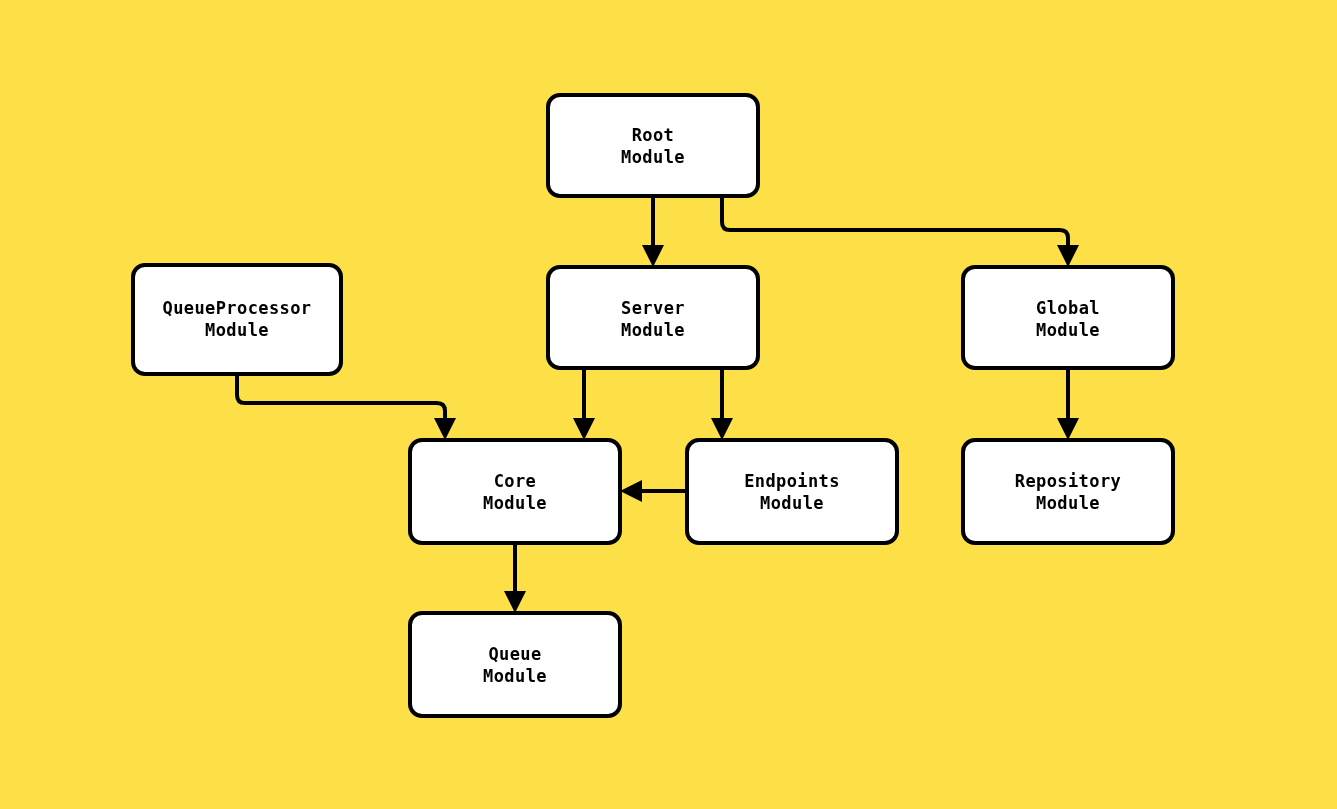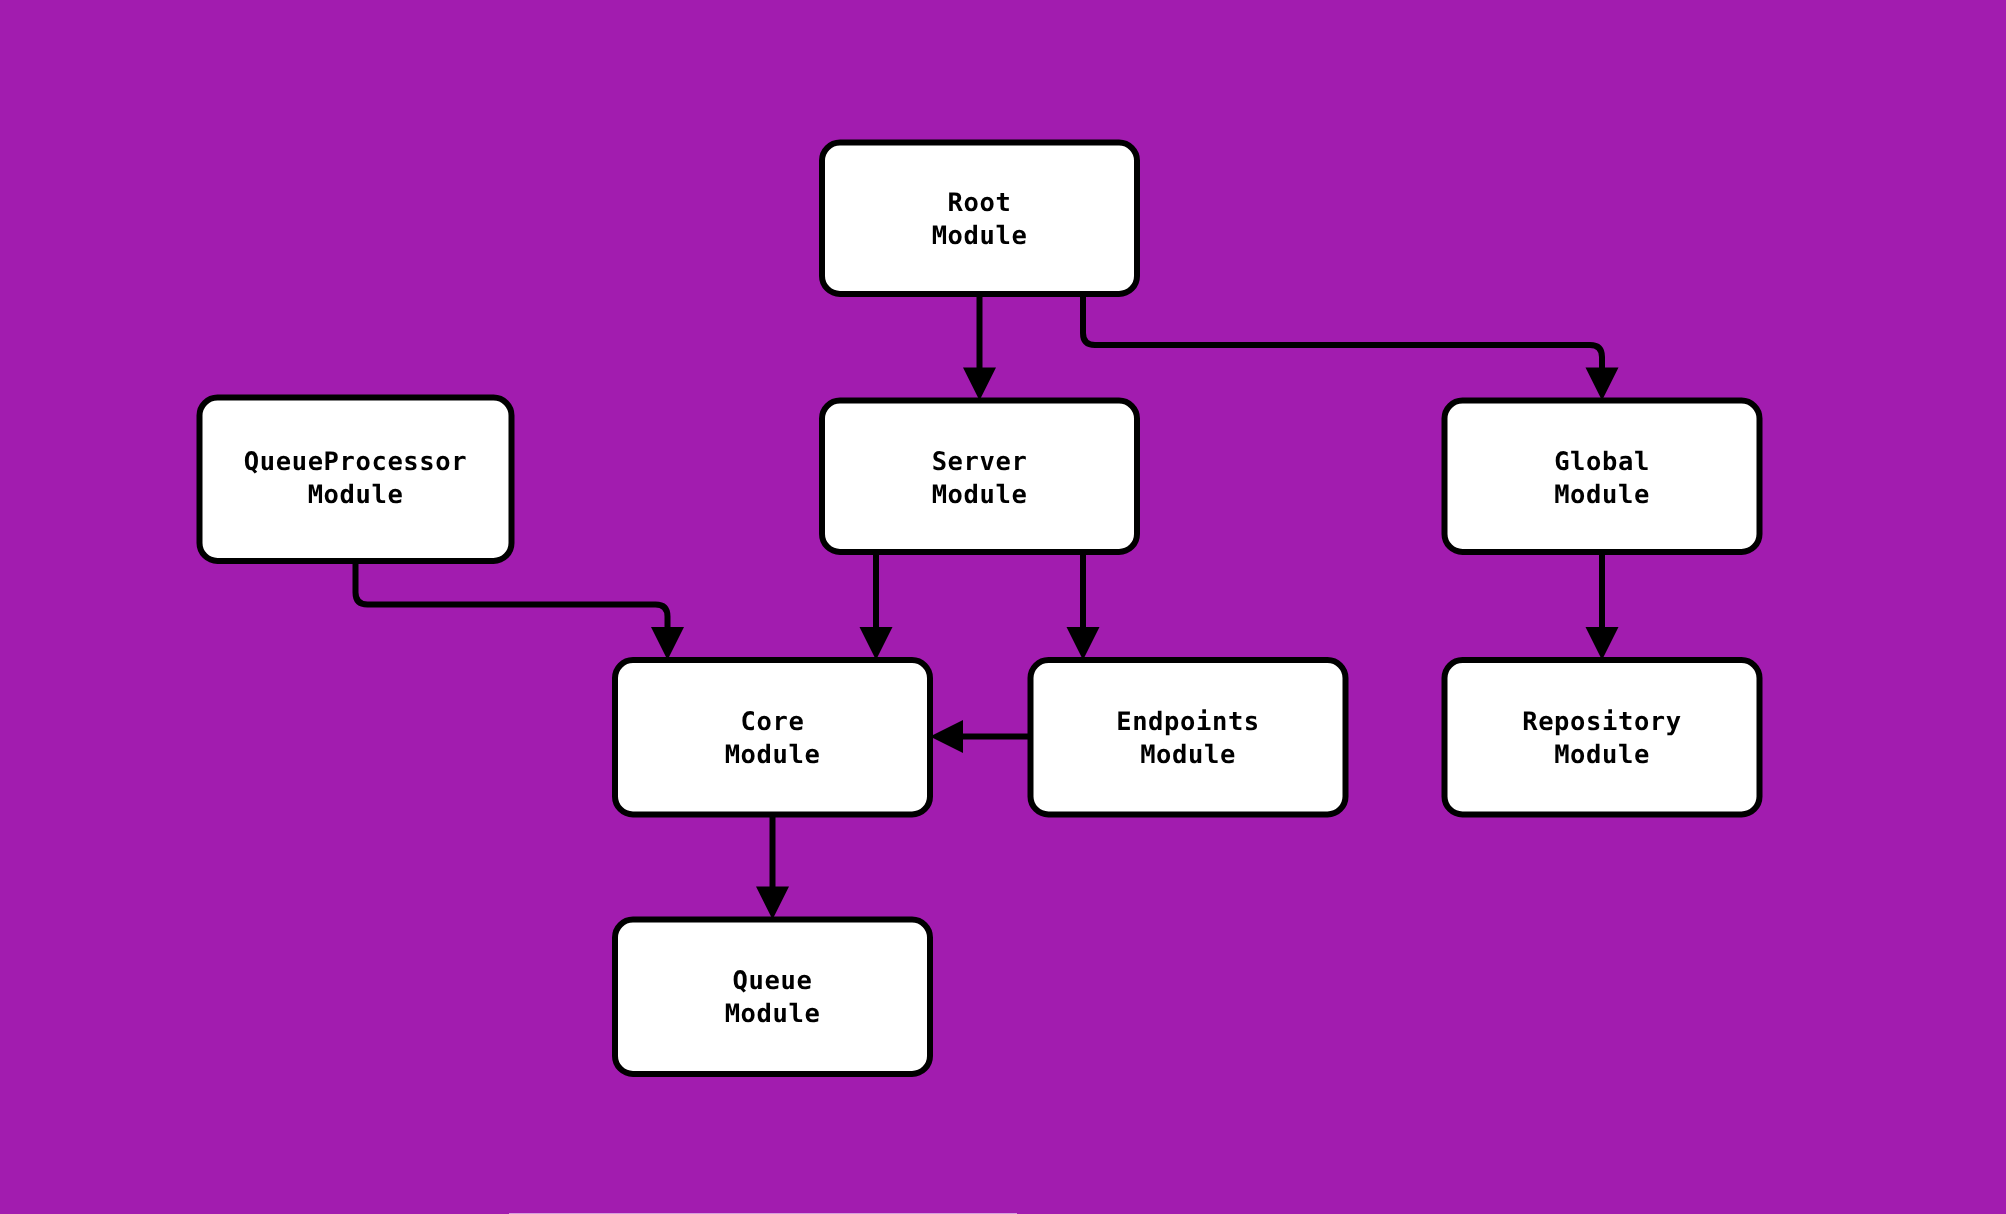--- a/index.html
+++ b/index.html
@@ -11,21 +11,21 @@
   body {
     width: 1337px;
     height: 809px;
     overflow: hidden;
     font-family: "DejaVu Sans Mono", "Liberation Mono", monospace;
   }
   #diagram-canvas {
     position: relative;
     width: 1337px;
     height: 809px;
-    background: #a21caf;
+    background: #fde047;
   }
   svg.diagram-svg {
     position: absolute;
     top: 0;
     left: 0;
     width: 1337px;
     height: 809px;
   }
   .node-rect {
     fill: #ffffff;

